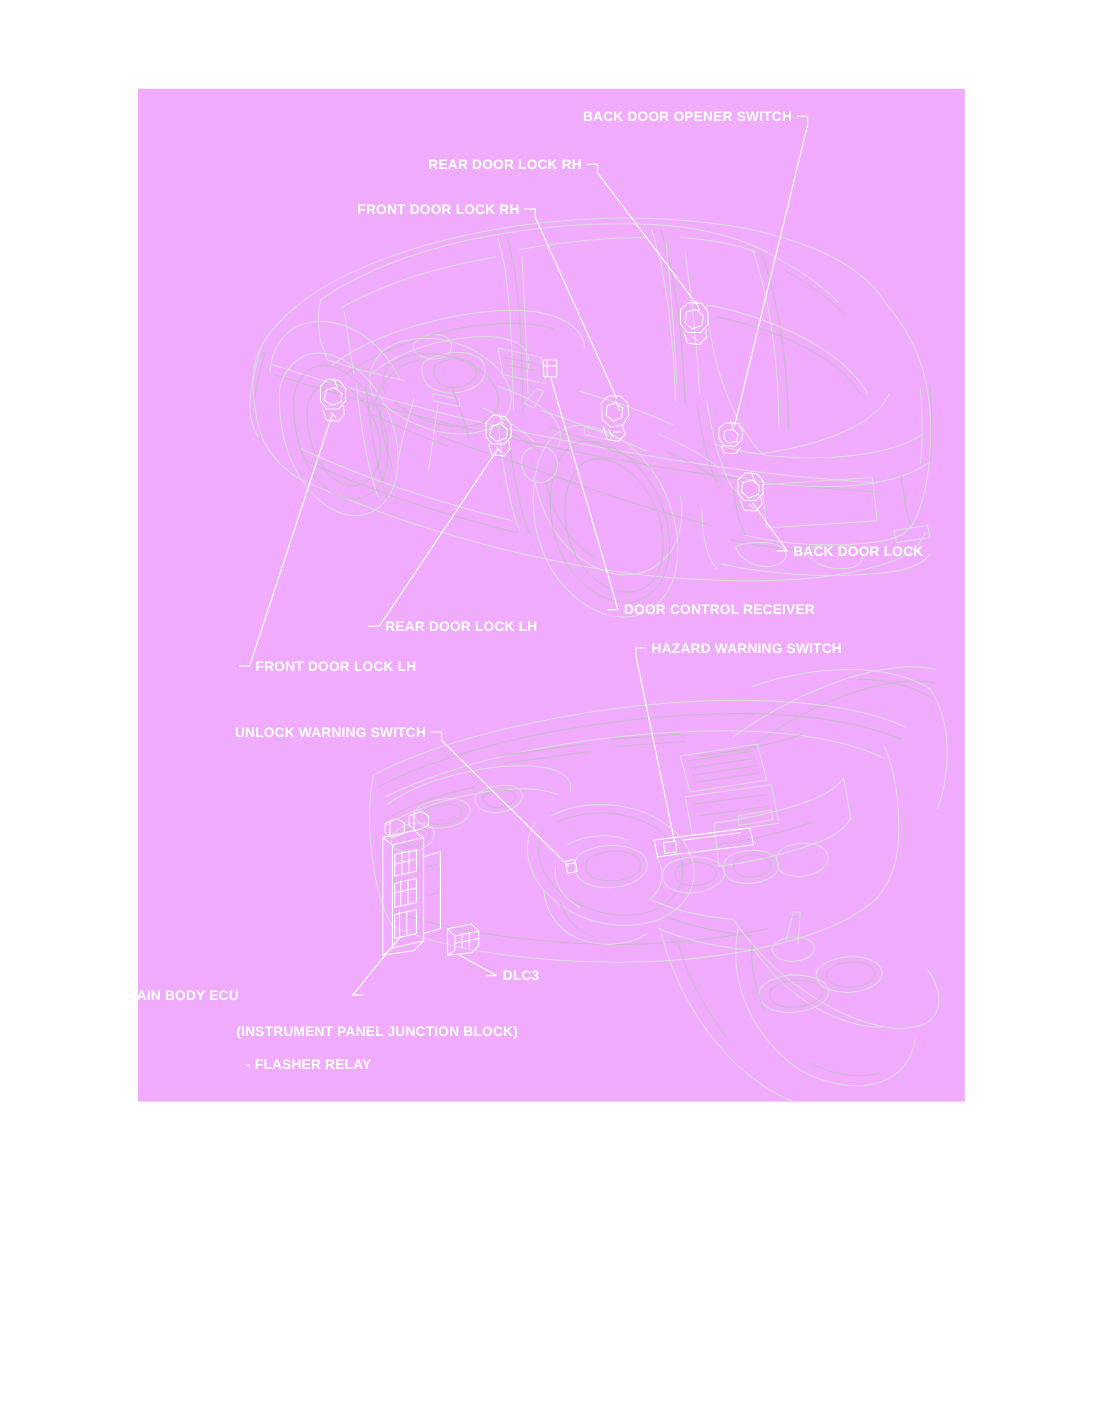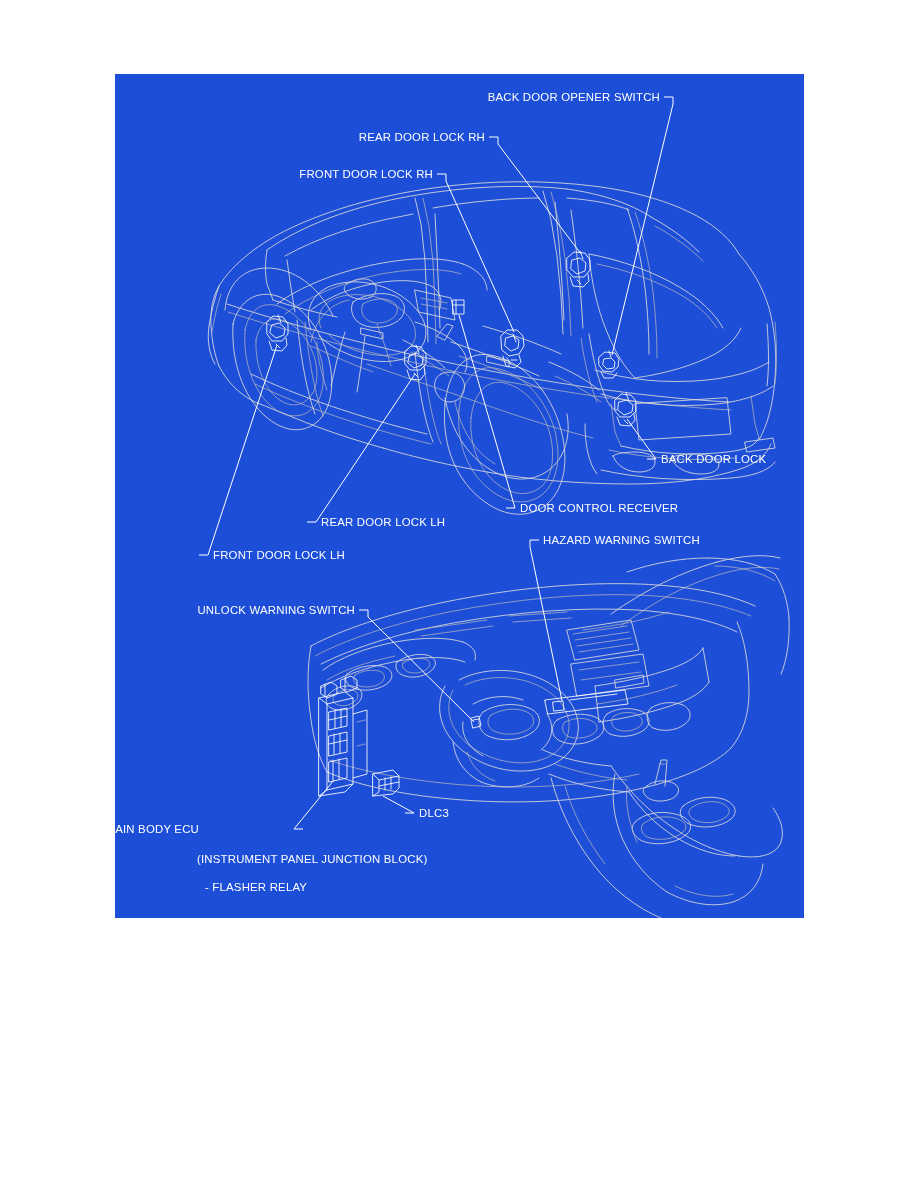--- a/index.html
+++ b/index.html
@@ -4,21 +4,21 @@
 <style>
   html,body{margin:0;padding:0;background:#ffffff;}
   body{
     width:918px;height:1188px;overflow:hidden;
     font-family:"Liberation Sans","DejaVu Sans",sans-serif;
   }
   #page{position:relative;width:918px;height:1188px;background:#ffffff;}
 
   #figure-panel{
     position:absolute;left:115px;top:74px;width:689px;height:844px;
-    background:#1d4ed8;overflow:hidden;
+    background:#f0abfc;overflow:hidden;font-weight:bold;
   }
   #figure-svg{position:absolute;left:0;top:0;width:689px;height:844px;display:block;}
 
   .art{fill:none;stroke:#dcdcdc;stroke-width:0.85;
        stroke-linejoin:round;stroke-linecap:round;}
   .art-lt{fill:none;stroke:#bcbcbc;stroke-width:0.7;
        stroke-linejoin:round;stroke-linecap:round;}
   .part{fill:none;stroke:#ffffff;stroke-width:0.85;
        stroke-linejoin:round;stroke-linecap:round;}
   .leader{fill:none;stroke:#ffffff;stroke-width:1.0;

